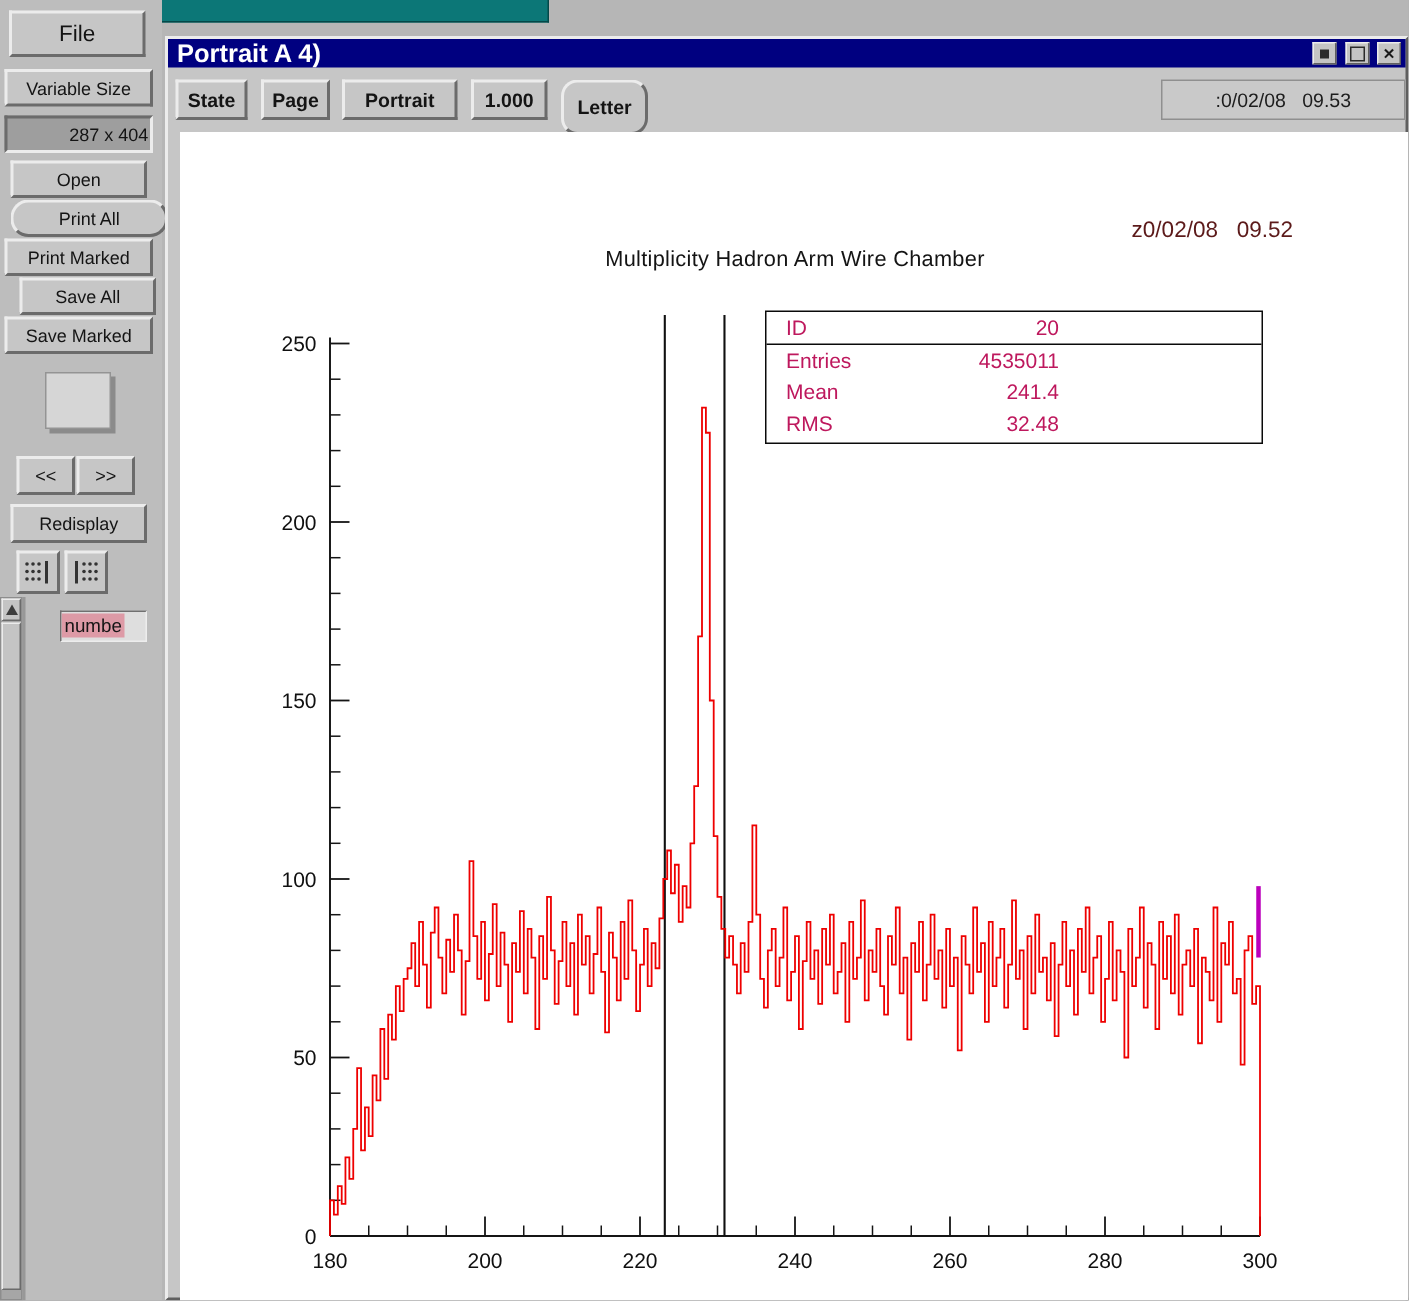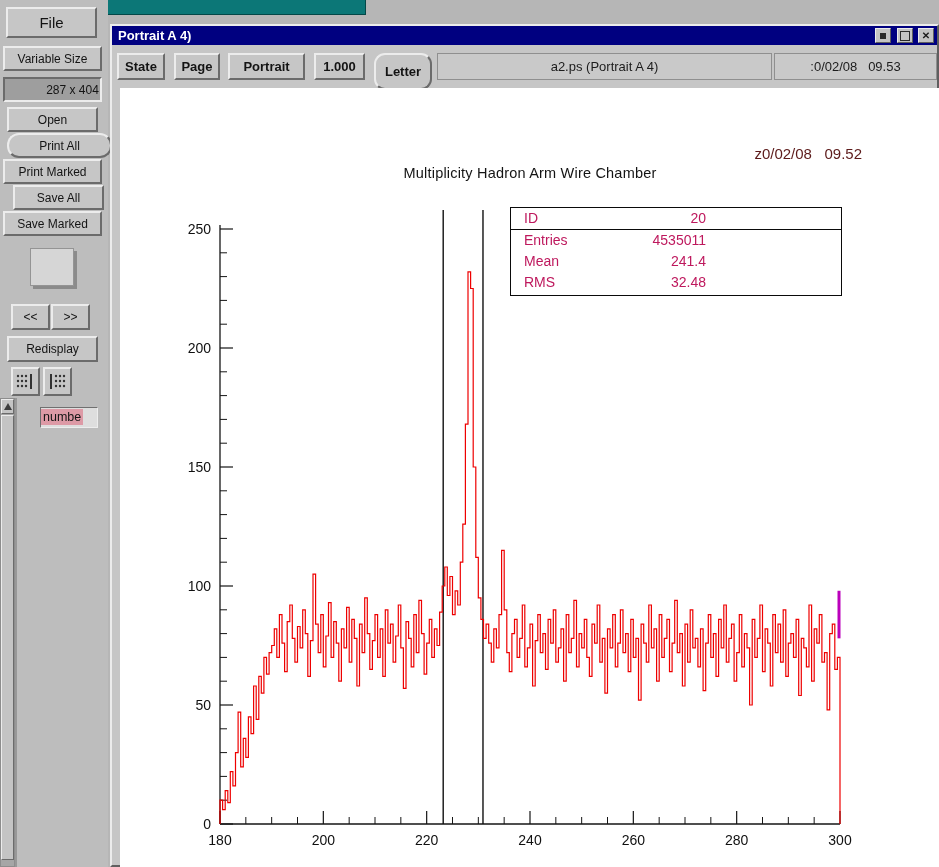--- a/index.html
+++ b/index.html
@@ -37,21 +37,21 @@
   .vs-thumb{position:absolute;left:0;top:16px;width:13px;height:445px;background:#c4c4c4;
        border:1px solid;border-color:#ececec #6b6b6b #6b6b6b #ececec;box-sizing:border-box;}
   .sb-divider{position:absolute;left:15px;top:398px;width:2px;height:469px;background:#989898;}
   .icon-dots{display:block;}
   
   .window{position:absolute;left:110px;top:24px;width:829px;height:843px;background:#c6c6c6;
        border-top:2px solid #ececec;border-left:2px solid #ececec;border-right:2px solid #5f5f5f;
        border-bottom:2px solid #5f5f5f;box-sizing:border-box;}
   .titlebar{position:absolute;left:0;top:0;right:0;height:19px;background:#000080;
        display:flex;align-items:center;}
-  .titlebar .title{color:#ffffff;font-size:13px;font-weight:bold;padding-left:6px;white-space:pre;}
+  .titlebar .title{color:#ffffff;font-size:17px;font-weight:bold;padding-left:6px;white-space:pre;}
   .tbb{position:absolute;top:2px;width:16px;height:15px;background:#c4c4c4;border:1px solid;
        border-color:#ececec #5f5f5f #5f5f5f #ececec;box-sizing:border-box;display:flex;
        align-items:center;justify-content:center;font-size:10px;font-weight:bold;color:#1a1a1a;}
   .glyph-min{width:6px;height:6px;background:#2b2b2b;}
   .glyph-max{width:8px;height:8px;border:1.5px solid #2b2b2b;}
   
   .canvas{position:absolute;left:8px;top:62px;width:819px;height:781px;background:#ffffff;overflow:hidden;}
   .ptitle{position:absolute;top:77px;left:100px;width:620px;text-align:center;font-size:14.5px;
        color:#141414;letter-spacing:.2px;}
   .datestamp{position:absolute;top:57px;right:77px;font-size:15px;white-space:pre;}
@@ -152,21 +152,20 @@
       <div class="tbb" style="right:3px;">
         <span>✕</span>
       </div>
     </div>
 
     <div class="btn tbtn" style="left:5px;top:27px;width:48px;height:27px;">State</div>
     <div class="btn tbtn" style="left:62px;top:27px;width:46px;height:27px;">Page</div>
     <div class="btn tbtn" style="left:116px;top:27px;width:77px;height:27px;">Portrait</div>
     <div class="btn tbtn" style="left:202px;top:27px;width:51px;height:27px;">1.000</div>
     <div class="btn tbtn" style="left:262px;top:27px;width:58px;height:37px;border-radius:11px;">Letter</div>
-    <div class="panel-label" style="left:325px;top:27px;width:335px;height:27px;">a2.ps (Portrait A 4)</div>
     <div class="panel-label" style="left:662px;top:27px;width:163px;height:27px;">:0/02/08   09.53</div>
 
     <div class="canvas">
       <svg id="plot-svg" width="819" height="781">
           <line x1="100" y1="736" x2="100" y2="137" stroke="#151515" stroke-width="1.3"></line>
           <line x1="100" y1="736" x2="720" y2="736" stroke="#151515" stroke-width="1.3"></line>
           <line x1="100" y1="736" x2="113" y2="736" stroke="#151515" stroke-width="1.2"></line>
           <text x="91" y="741" text-anchor="end" font-size="14" fill="#101010" font-family="Liberation Sans, sans-serif">0</text>
           <line x1="100" y1="617" x2="113" y2="617" stroke="#151515" stroke-width="1.2"></line>
           <text x="91" y="622" text-anchor="end" font-size="14" fill="#101010" font-family="Liberation Sans, sans-serif">50</text>

